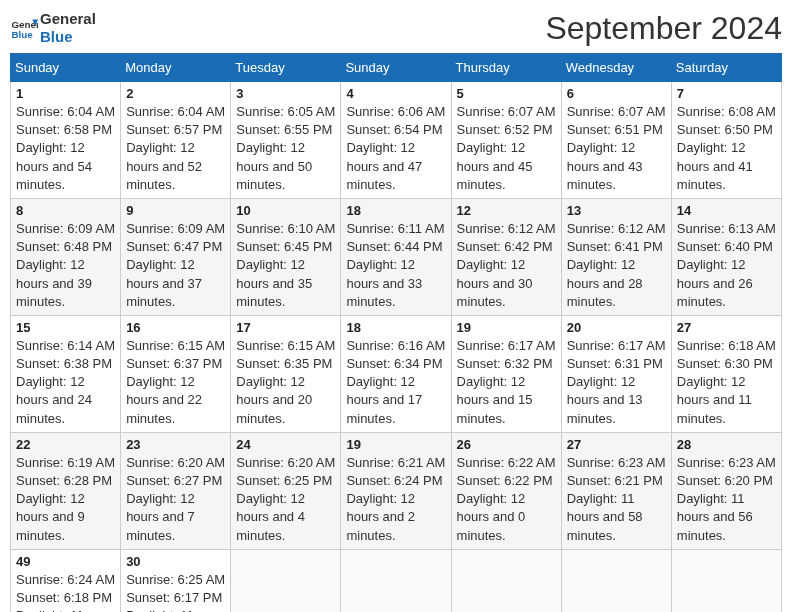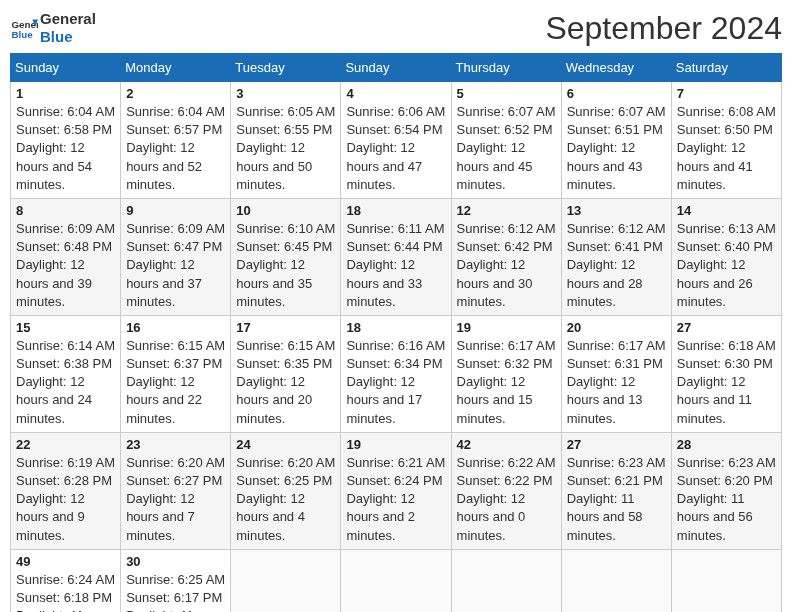--- a/index.html
+++ b/index.html
@@ -312,21 +312,21 @@
       </td>
         <td>
         <span class="day-number">19</span>
         <div class="day-info">
           Sunrise: 6:21 AM<br>
           Sunset: 6:24 PM<br>
           Daylight: 12 hours and 2 minutes.
         </div>
       </td>
         <td>
-        <span class="day-number">42</span>
+        <span class="day-number">26</span>
         <div class="day-info">
           Sunrise: 6:22 AM<br>
           Sunset: 6:22 PM<br>
           Daylight: 12 hours and 0 minutes.
         </div>
       </td>
         <td>
         <span class="day-number">27</span>
         <div class="day-info">
           Sunrise: 6:23 AM<br>

